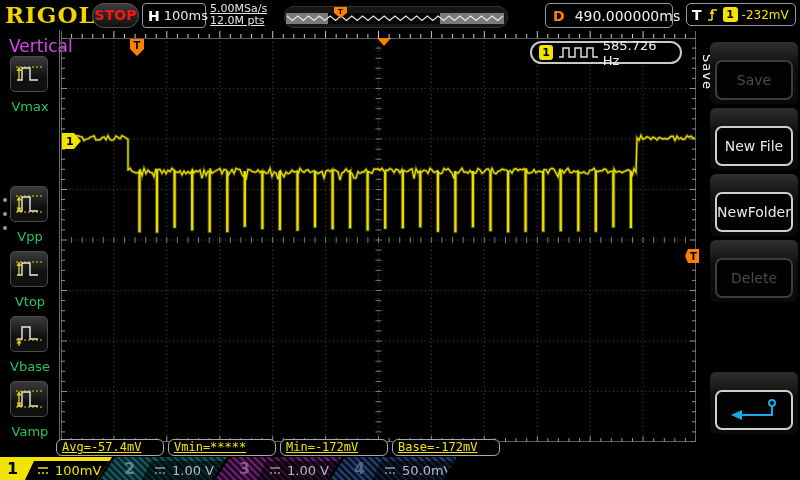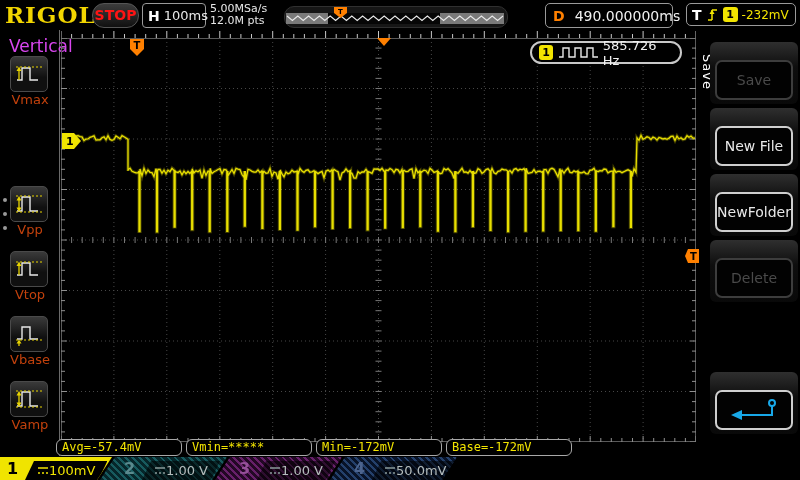--- a/index.html
+++ b/index.html
@@ -11,41 +11,41 @@
   #topbar{left:0;top:0;width:800px;height:30px;background:#000;}
   #logo{left:5px;top:1px;font-family:"DejaVu Serif",serif;font-weight:bold;font-size:23px;
         color:#f2d500;letter-spacing:1px;}
   #stopbtn{left:92px;top:3px;width:45px;height:23px;background:linear-gradient(#3c3c3c,#101010);
            border:1px solid #555;border-radius:12px;color:#ff1414;font-weight:bold;font-size:14px;
            text-align:center;line-height:23px;}
   #hbox{left:142px;top:3px;width:62px;height:23px;border:1px solid #9a9a9a;border-radius:4px;
         background:#000;display:flex;align-items:center;}
   #hbox .hl{color:#fff;font-weight:bold;font-size:14px;margin:0 4px 0 5px;}
   #hbox .hv{color:#e8e8e8;font-size:13px;}
-  #acq{left:210px;top:3px;color:#e8e8e8;font-size:11px;line-height:12px;}
+  #acq{left:210px;top:3px;color:#e8e8e8;font-size:11px;line-height:12px;text-decoration:underline;}
   #thumb{left:284px;top:6px;width:222px;height:20px;background:#161616;border:1px solid #303030;
          border-radius:10px;}
   #dbox{left:545px;top:3px;width:126px;height:23px;border:1px solid #9a9a9a;border-radius:5px;
         background:#000;display:flex;align-items:center;}
   #dbox .dl{color:#ff8000;font-weight:bold;font-size:14px;margin:0 10px 0 7px;}
   #dbox .dv{color:#f0f0f0;font-size:14px;}
   #tbox{left:686px;top:3px;width:110px;height:23px;border:1px solid #9a9a9a;border-radius:5px;
         background:#000;display:flex;align-items:center;gap:4px;padding:0 5px;box-sizing:border-box;}
   #tbox .tl{color:#fff;font-weight:bold;font-size:14px;}
   .chbadge{width:15px;height:15px;background:#f2e400;border-radius:3px;color:#000;font-weight:bold;
            font-size:11px;text-align:center;line-height:15px;}
   #tbox .tv{color:#f2e400;font-size:12px;}
 
   
   #leftmenu{left:0;top:30px;width:59px;height:426px;border-right:1px solid #6a6a6a;background:#000;}
   #vtitle{color:#d946ef;font-size:17px;padding:6px 0 0 9px;}
   .vitem{position:absolute;left:10px;width:40px;text-align:center;cursor:default;}
   .vicon{width:38px;height:36px;background:linear-gradient(#3a3a3a,#101010 60%);border:1px solid #4a4a4a;
          border-radius:5px;display:flex;align-items:center;justify-content:center;box-sizing:border-box;}
-  .vlabel{color:#c2410c;font-size:13px;margin-top:0px;}
+  .vlabel{color:#22c55e;font-size:13px;margin-top:7px;}
   .dots span{display:block;width:4px;height:4px;border-radius:50%;background:#999;margin:10px 0;}
 
   
   #ruler{left:61px;top:31px;width:635px;height:7px;}
   #grid{left:61px;top:38px;width:635px;height:404px;}
   #grid svg{position:absolute;left:0;top:0;}
 
   
   #ch1mark{left:62px;top:133px;}
   #tflagtop{left:130px;top:39px;}
@@ -63,40 +63,40 @@
            writing-mode:vertical-rl;letter-spacing:1px;}
   .skrow{position:absolute;left:10px;width:88px;height:62px;border-radius:6px;
          background:linear-gradient(#2f2f2f,#0e0e0e 40%,#090909);}
   .skbtn{position:absolute;left:5px;width:78px;top:18px;height:40px;border:2px solid #cfcfcf;
          border-radius:7px;background:#020202;color:#e8e8e8;font-size:14px;display:flex;
          align-items:center;justify-content:center;box-sizing:border-box;}
   .skbtn.disabled{border-color:#3d3d3d;color:#4a4a4a;}
 
   
   #measbar{left:56px;top:439px;display:flex;gap:4px;}
-  .mbox{width:126px;height:17px;border:1px solid #a8a8a8;border-radius:6px;background:#000;
+  .mbox{width:108px;height:17px;border:1px solid #a8a8a8;border-radius:6px;background:#000;
         color:#f2e400;font-family:"DejaVu Sans Mono",monospace;font-size:12px;line-height:15px;
-        padding-left:5px;box-sizing:border-box;white-space:nowrap;overflow:hidden;}
+        padding-left:5px;box-sizing:border-box;white-space:nowrap;overflow:hidden;text-decoration:underline;}
 
   
   #chbar{left:0;top:456px;width:800px;height:24px;}
   .tab{position:absolute;top:1px;height:23px;}
   #tab1{left:0;width:112px;background:#f0e400;clip-path:polygon(0 0,100% 0,calc(100% - 15px) 100%,0 100%);}
   #tab2{left:100px;width:127px;background:repeating-linear-gradient(45deg,#06262a 0 3px,#175a5e 3px 5px);
         clip-path:polygon(15px 0,100% 0,calc(100% - 15px) 100%,0 100%);}
   #tab3{left:215px;width:127px;background:repeating-linear-gradient(45deg,#230825 0 3px,#662069 3px 5px);
         clip-path:polygon(15px 0,100% 0,calc(100% - 15px) 100%,0 100%);}
   #tab4{left:330px;width:127px;background:repeating-linear-gradient(45deg,#081328 0 3px,#24406b 3px 5px);
         clip-path:polygon(15px 0,100% 0,calc(100% - 15px) 100%,0 100%);}
   .chnum{position:absolute;top:2px;font-weight:bold;font-size:16px;}
   #tab1 .chnum{left:7px;color:#000;}
   #tab2 .chnum{left:24px;color:#5a8a8e;}
   #tab3 .chnum{left:24px;color:#955099;}
   #tab4 .chnum{left:24px;color:#4c6common;}
-  .chval{position:absolute;top:4px;height:19px;display:flex;align-items:center;gap:0;
+  .chval{position:absolute;top:4px;height:19px;display:flex;align-items:center;gap:6px;
          padding:0 12px;clip-path:polygon(9px 0,100% 0,calc(100% - 9px) 100%,0 100%);font-size:13px;}
   #tab1 .chval{left:25px;background:#000;color:#f0e400;}
   #tab2 .chval,#tab3 .chval,#tab4 .chval{left:42px;background:rgba(0,0,0,0.55);color:#b4bcbc;}
 </style>
 </head>
 <body>
 
 <div id="screen">
 
   <div id="topbar" class="abs">

